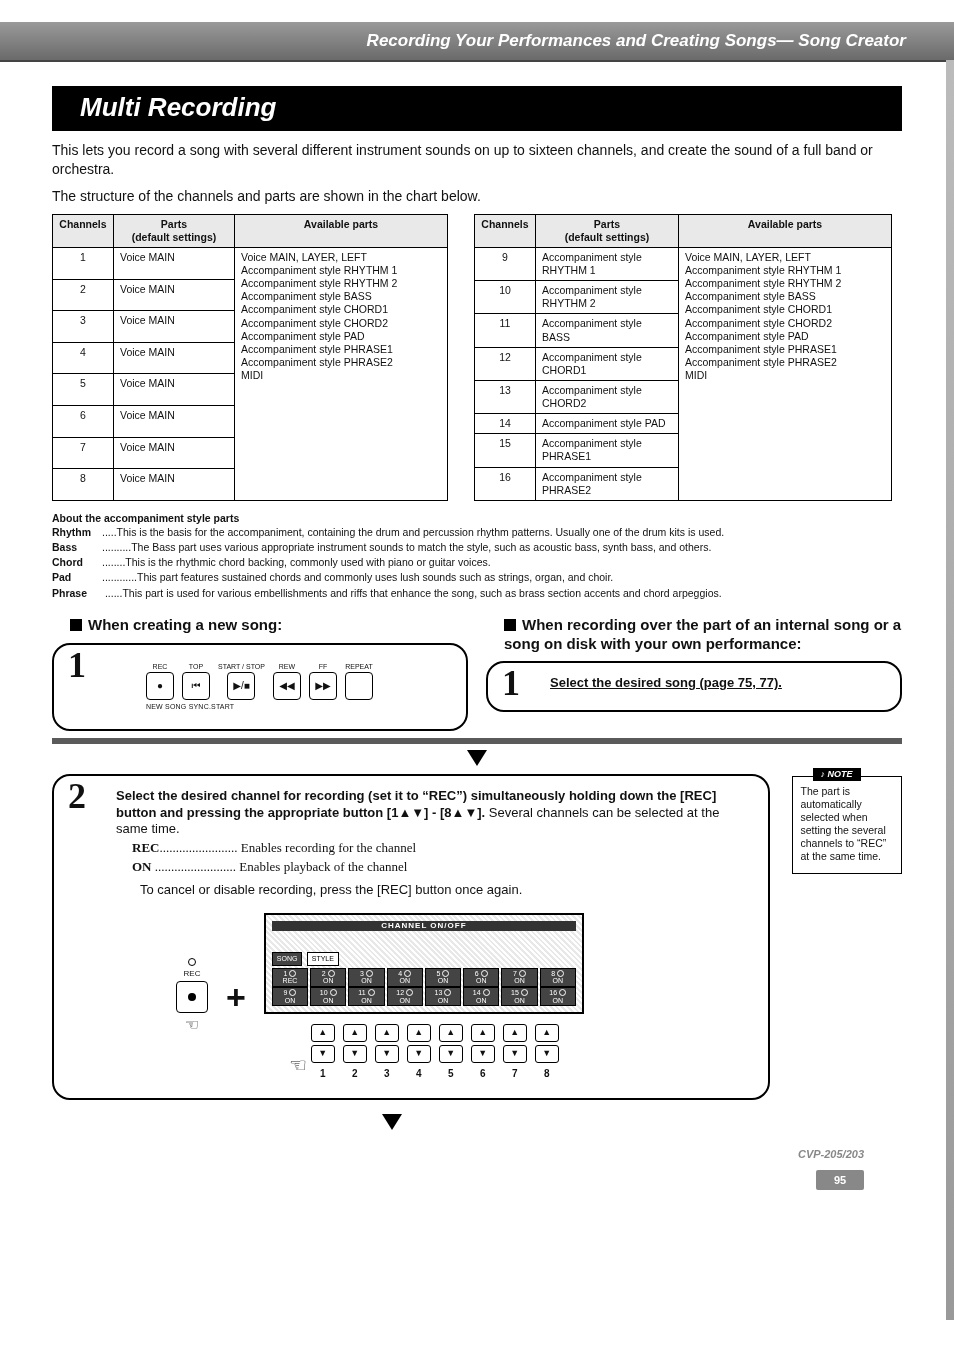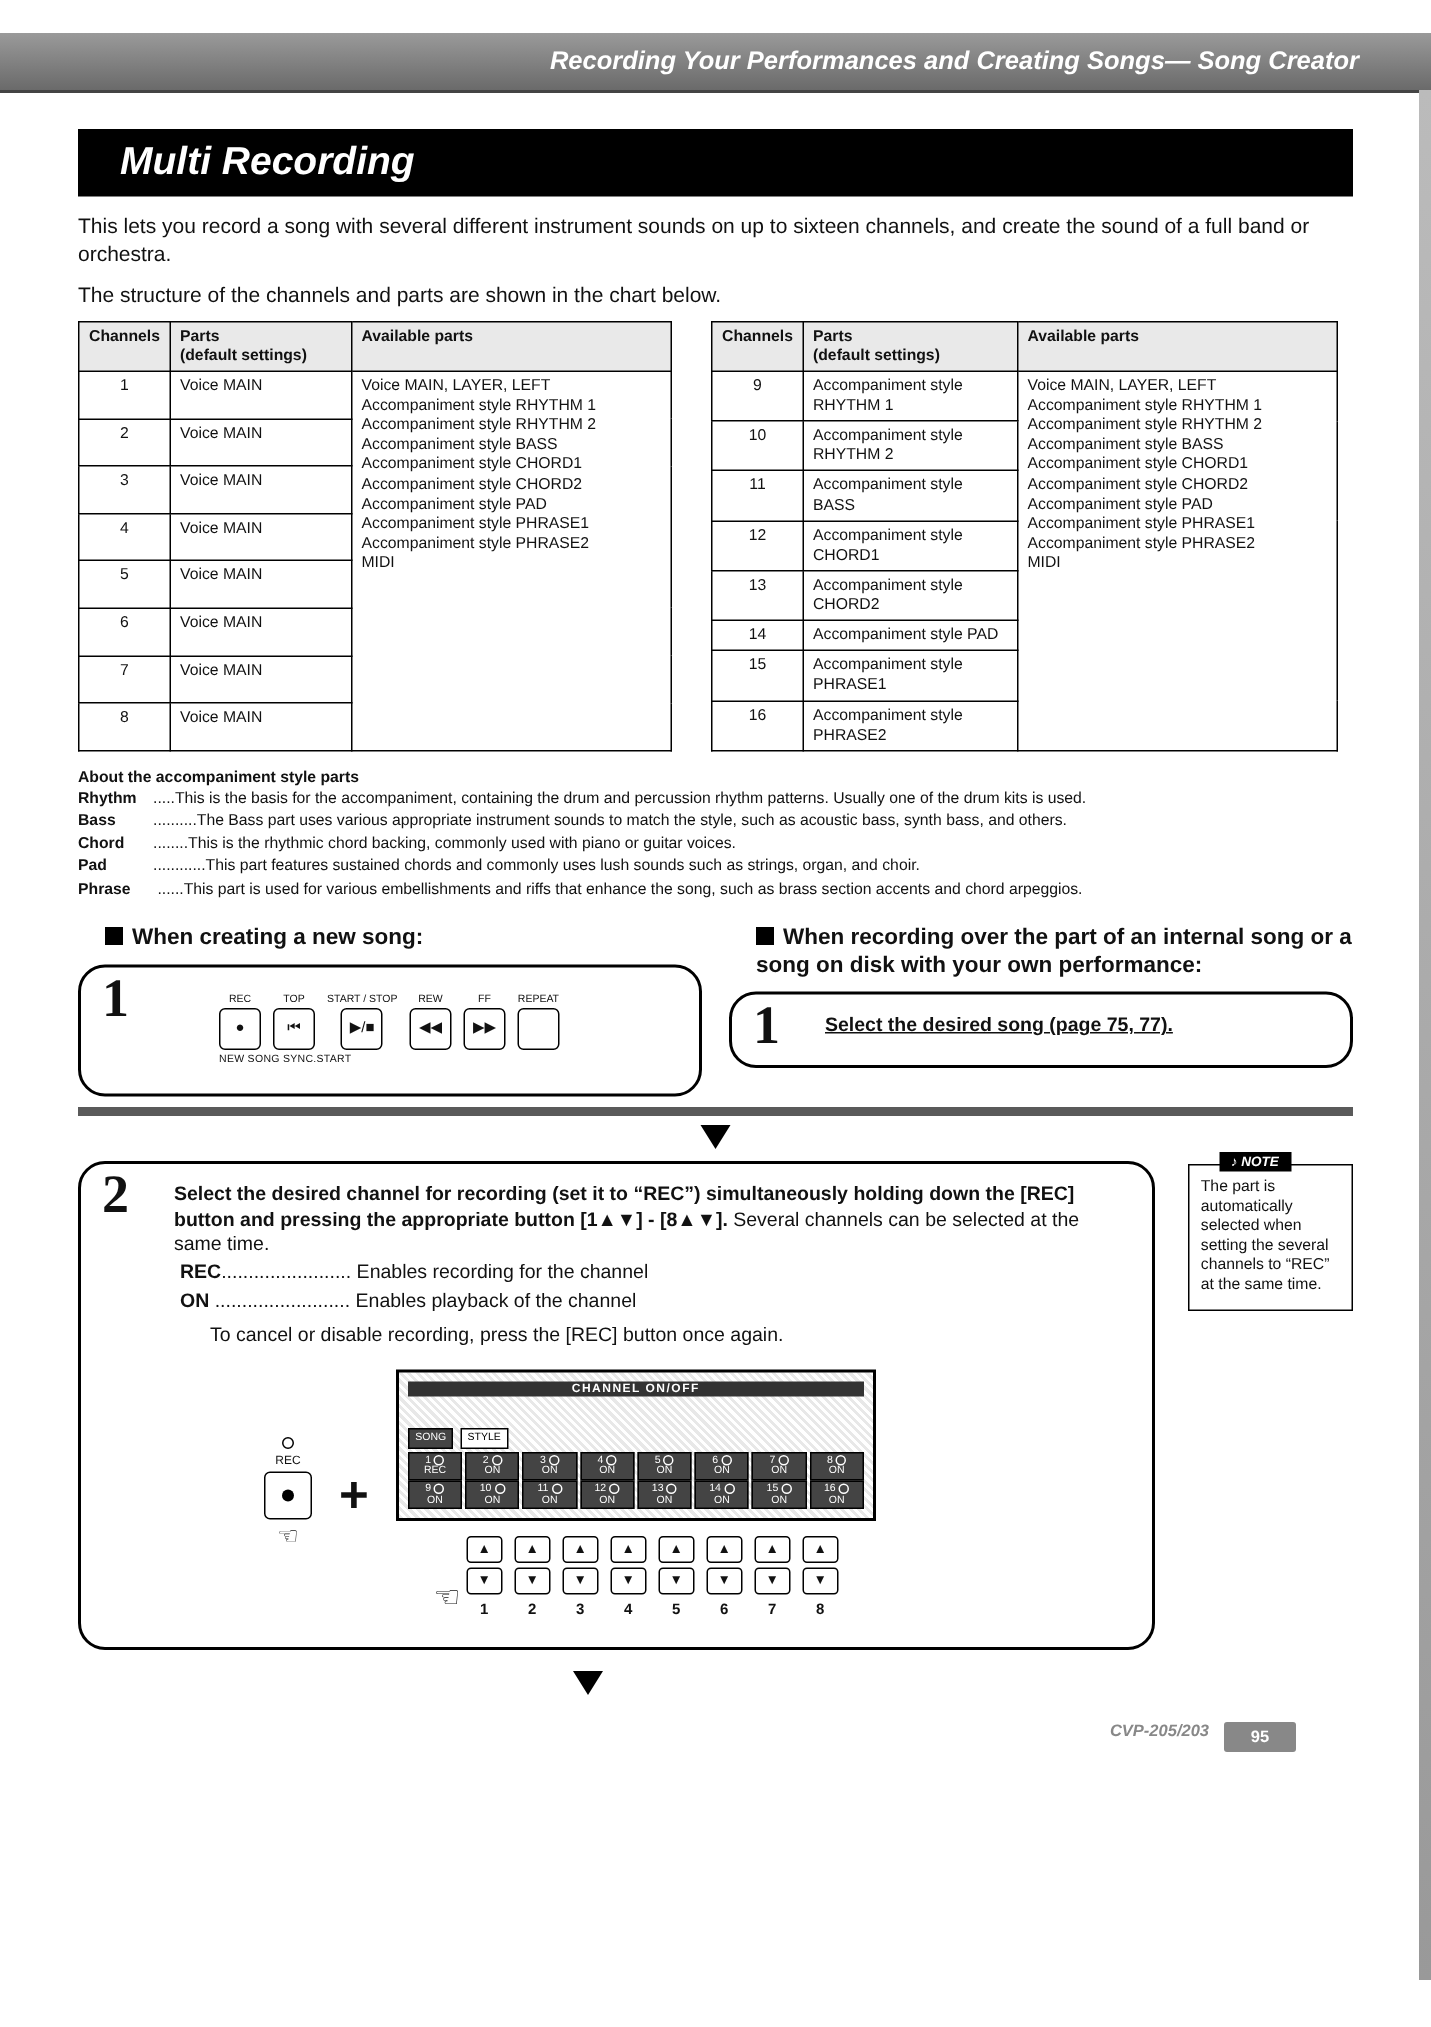--- a/index.html
+++ b/index.html
@@ -54,21 +54,21 @@
     table-layout:fixed;
   }
   table.ch th, table.ch td{
     border:1px solid #000;
     padding:3px 6px;
     vertical-align:top;
     line-height:1.25;
     text-align:left;
     margin-top:48px;
   }
-  table.ch th{background:#e9e9e9;font-weight:bold;}
+  table.ch th{background:#e9e9e9;font-weight:bold;text-align:center;}
   table.ch .chcol{width:48px;text-align:center;}
   table.ch .partscol{width:108px;}
   table.ch .availcol{width:200px;}
   table.ch .partscol2{width:130px;}
 
   
   .about{margin-top:10px;font-size:10.5px;line-height:1.35;}
   .about .hd{font-weight:bold;}
   .about .row{margin-bottom:1px;}
   .about .lbl{font-weight:bold;display:inline-block;min-width:50px;}
@@ -205,38 +205,39 @@
   }
   .pair .n{font-size:10px;font-weight:bold;margin-top:1px;}
 
   .handL{font-size:20px;transform:scaleX(-1);display:inline-block;align-self:flex-end;margin-right:-4px;margin-bottom:2px;}
 
   .lower-arrow{text-align:center;margin-top:4px;}
 
   
   .footer{
     margin-top:18px;
-    display:flex;justify-content:flex-end;align-items:flex-start;gap:10px;
+    display:flex;justify-content:flex-end;align-items:flex-end;gap:10px;
     padding-right:38px;
     font-size:11px;
+    flex-direction:column;
   }
   .footer .model{font-style:italic;color:#888;font-weight:bold;}
   .footer .pagenum{
     background:#888;color:#fff;
     width:48px;height:20px;display:flex;align-items:center;justify-content:center;
     font-weight:bold;border-radius:2px;
   }
   .sidebar{
     position:absolute;
     right:0;top:60px;
     width:8px;height:1260px;
     background:linear-gradient(#bbb,#999);
   }
 
-  .kvline{margin:2px 4px;}
+  .kvline{margin:2px 16px;font-family:Liberation Serif, serif;}
   .kvline b{font-weight:bold;}
 </style>
 </head>
 <body>
 
 <div class="sidebar"></div>
 
 <div class="topbar">
   <span>Recording Your Performances and Creating Songs— Song Creator</span>
 </div>

